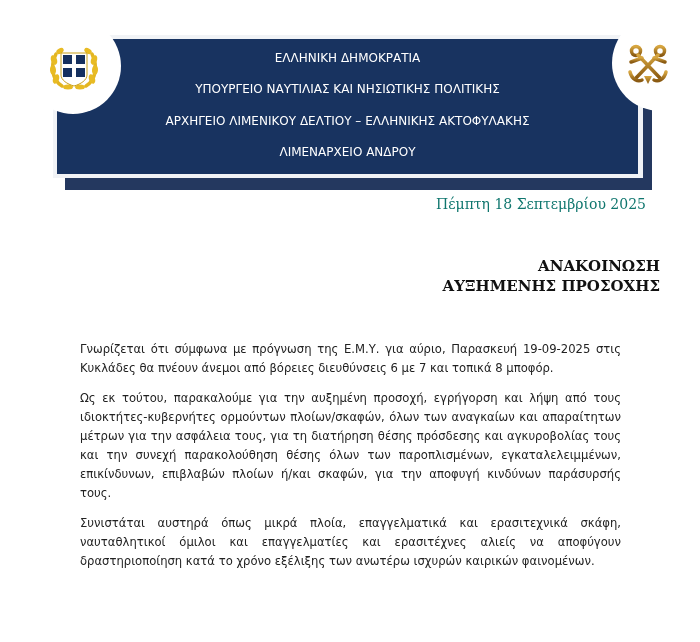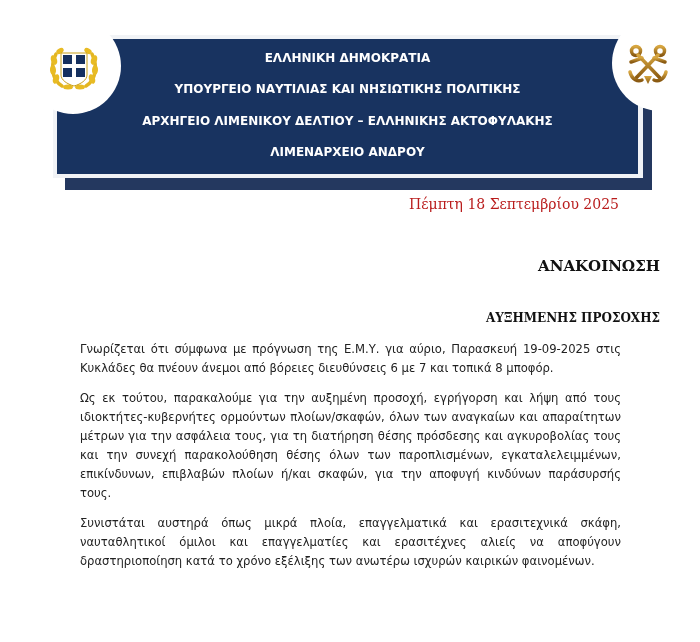--- a/index.html
+++ b/index.html
@@ -10,27 +10,27 @@
   .main-frame { position: absolute; left: 53px; top: 35px; width: 590px; height: 143px; background: #f1f3f6; }
   .main-box { position: absolute; left: 57px; top: 39px; width: 581px; height: 135px; background: #183360; }
   .circle { position: absolute; width: 96px; height: 96px; border-radius: 50%; background: #ffffff; }
   .circle.left { left: 25px; top: 18px; }
   .circle.right { left: 612px; top: 15px; }
   .emblem { position: absolute; }
   .emblem.left { left: 48px; top: 42px; width: 52px; height: 52px; }
   .emblem.right { left: 626px; top: 44px; width: 44px; height: 42px; }
 
   .header-lines { position: absolute; left: 57px; top: 39px; width: 581px; height: 135px; display: flex; flex-direction: column; align-items: center; justify-content: space-around; padding: 3px 0 6px; box-sizing: border-box; }
-  .header-line { color: #ffffff; font-family: "DejaVu Sans", sans-serif; font-weight: bold; font-size: 12px; letter-spacing: 0; white-space: nowrap; }
+  .header-line { color: #ffffff; font-family: "DejaVu Sans", sans-serif; font-weight: normal; font-size: 12px; letter-spacing: 0; white-space: nowrap; }
 
-  .date { position: absolute; right: 81px; top: 196px; font-family: "DejaVu Serif", serif; font-size: 14px; color: #b91c1c; }
+  .date { position: absolute; right: 54px; top: 196px; font-family: "DejaVu Serif", serif; font-size: 14px; color: #0f766e; }
 
   .titles { position: absolute; left: 60px; top: 256px; width: 600px; text-align: right; font-family: "DejaVu Serif", serif; font-weight: bold; color: #111; }
   .title-main { font-size: 15px; line-height: 20px; }
-  .title-sub { font-size: 12px; line-height: 20px; margin-top: 32px; }
+  .title-sub { font-size: 15px; line-height: 20px; }
 
   .body { position: absolute; left: 80px; top: 340px; width: 541px; font-family: "DejaVu Sans", sans-serif; font-size: 11.6px; line-height: 19px; color: #222; text-align: justify; }
   .para { margin: 0 0 11px 0; }
 </style>
 </head>
 <body>
 
 <div class="header">
   <div class="back-strip"></div>
   <div class="main-frame"></div>

